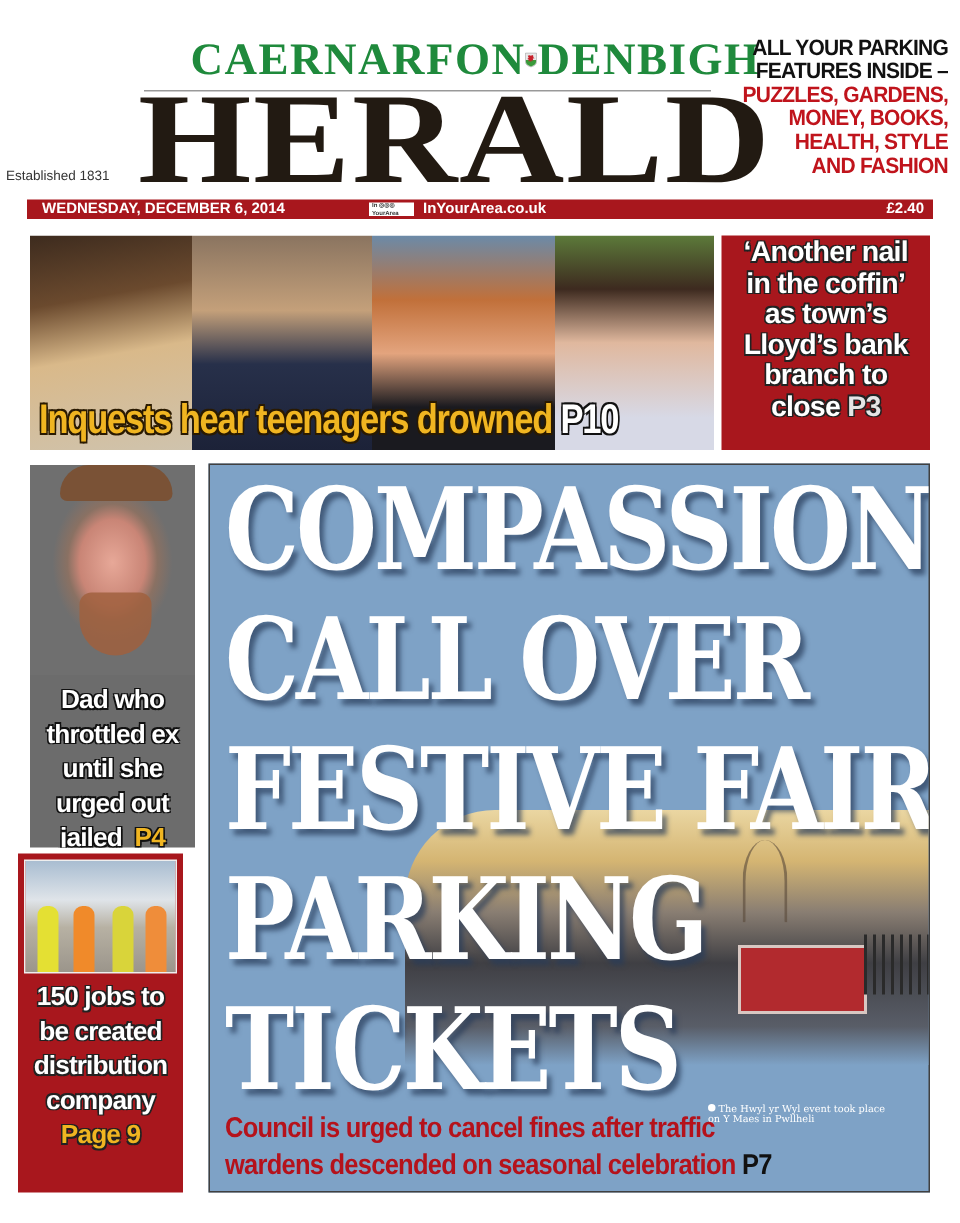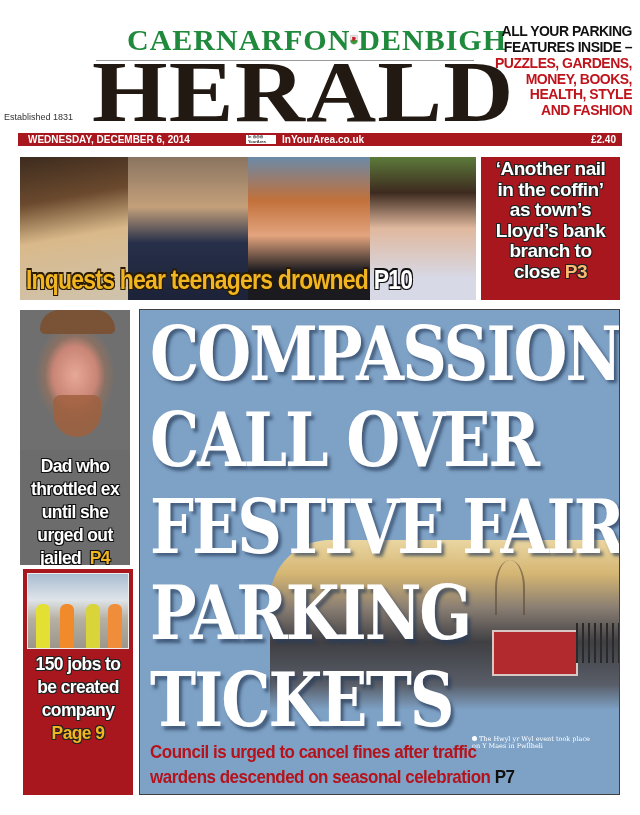--- a/index.html
+++ b/index.html
@@ -69,21 +69,21 @@
   .strip-caption .pg { color: #fff; text-shadow: -1px -1px 0 #111, 1px -1px 0 #111, -1px 1px 0 #111, 1px 1px 0 #111; }
 
   
   .lloyds {
     left: 481px; top: 157px; width: 139px; height: 143px;
     background: #a8171d; color: #fff; text-align: center;
     font-weight: bold; font-size: 19px; line-height: 20.5px; letter-spacing: -0.5px;
     padding-top: 2px;
     text-shadow: -1px -1px 0 #222, 1px -1px 0 #222, -1px 1px 0 #222, 1px 1px 0 #222;
   }
-  .lloyds .pg { color: #fdba74; }
+  .lloyds .pg { color: #e5e5e5; }
 
   
   .dad {
     left: 20px; top: 310px; width: 110px; height: 255px;
     background: #6c6c6c; overflow: hidden;
   }
   .dad .face {
     position: absolute; left: 0; top: 0; width: 110px; height: 140px;
     background: radial-gradient(ellipse 40px 52px at 55px 65px, #e7a898 0%, #c98576 55%, #8a7163 75%, #6f6f6f 100%);
   }
@@ -97,21 +97,21 @@
   }
   .dad .text {
     position: absolute; left: 0; top: 145px; width: 110px; text-align: center;
     color: #fff; font-weight: bold; font-size: 17.5px; line-height: 23px; letter-spacing: -0.6px;
     text-shadow: -1px -1px 0 #111, 1px -1px 0 #111, -1px 1px 0 #111, 1px 1px 0 #111;
   }
   .dad .pg { color: #f0b521; }
 
   
   .jobs {
-    left: 23px; top: 569px; width: 110px; height: 226px;
+    left: 12px; top: 569px; width: 110px; height: 226px;
     background: #a8171d; padding: 4px;
   }
   .jobs .pic {
     width: 102px; height: 76px; border: 1px solid #eee;
     background: linear-gradient(180deg, #a9bdd1 0%, #dfe4e9 35%, #b7b1a3 60%, #9b958b 100%);
     position: relative; overflow: hidden;
   }
   .jobs .pic .p { position: absolute; bottom: 0; width: 14px; height: 44px; border-radius: 6px 6px 0 0; }
   .jobs .text {
     text-align: center; color: #fff; font-weight: bold;
@@ -235,20 +235,21 @@
 <div class="abs jobs">
   <div class="pic">
     <div class="p" style="left:8px;background:#e4e033;"></div>
     <div class="p" style="left:32px;background:#f08a2a;"></div>
     <div class="p" style="left:58px;background:#d9d43a;"></div>
     <div class="p" style="left:80px;background:#ef8d3a;"></div>
   </div>
   <div class="text">
     <div>150 jobs to</div>
     <div>be created</div>
+    <div>distribution</div>
     <div>company</div>
     <span class="pg">Page 9</span>
   </div>
 </div>
 
 <div class="abs main">
   <div class="scene"></div>
   <div class="tree"></div>
   <div class="banner"></div>
   <div class="railing"></div>

